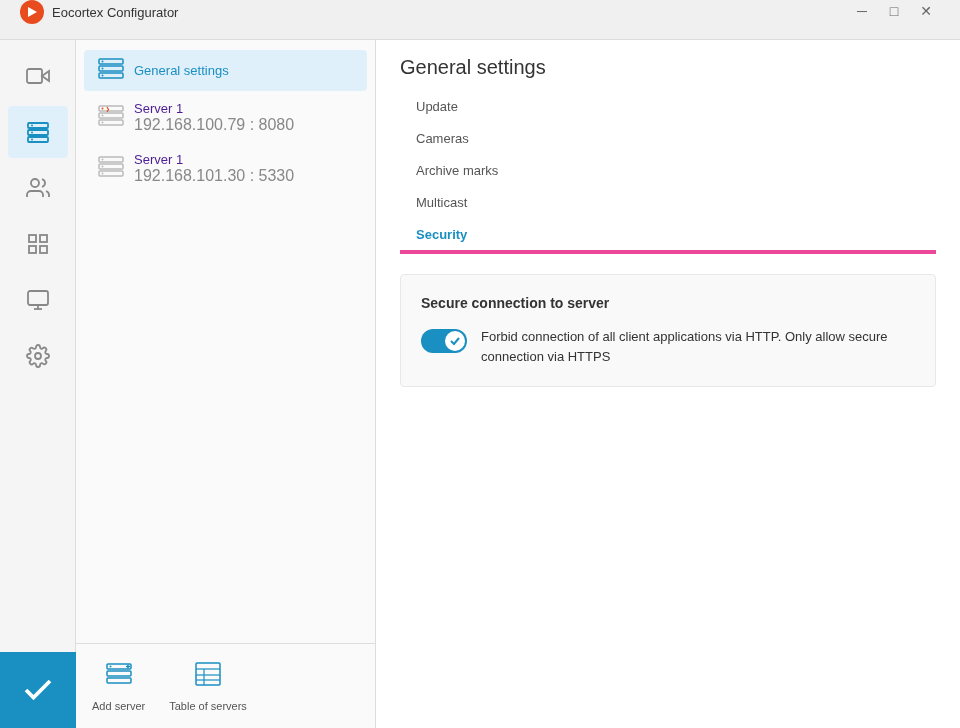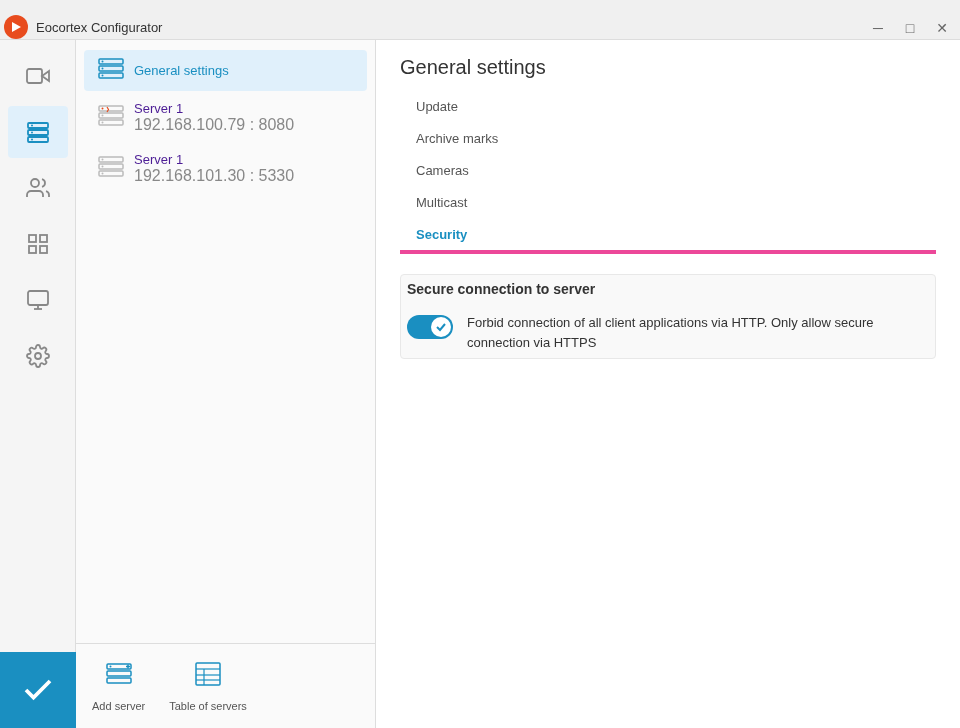--- a/index.html
+++ b/index.html
@@ -1,21 +1,21 @@
 <!DOCTYPE html>
 <html><head>
   <meta charset="utf-8">
   <style>
     * { box-sizing: border-box; margin: 0; padding: 0; }
     body { font-family: 'Segoe UI', Arial, sans-serif; font-size: 13px; background: #fff; width: 960px; height: 728px; overflow: hidden; }
 
     
     .titlebar {
-      display: flex; align-items: flex-end; justify-content: space-between;
-      background: #f0f0f0; height: 40px; padding: 0 4px;
+      display: flex; align-items: flex-start; justify-content: space-between;
+      background: #f0f0f0; height: 40px; padding: 0 20px;
       border-bottom: 1px solid #ddd; user-select: none;
     }
     .titlebar-left { display: flex; align-items: center; gap: 8px; }
     .titlebar-logo { width: 24px; height: 24px; background: #e84c1e; border-radius: 50%; display: flex; align-items: center; justify-content: center; color: white; font-weight: bold; font-size: 12px; }
     .titlebar-title { font-size: 13px; color: #333; }
     .titlebar-controls { display: flex; gap: 4px; }
     .titlebar-btn { width: 28px; height: 22px; background: none; border: none; cursor: pointer; display: flex; align-items: center; justify-content: center; color: #666; font-size: 14px; }
 
     
     .app-body { display: flex; height: calc(728px - 40px); }
@@ -272,29 +272,29 @@
         <span class="bottom-action-label">Table of servers</span>
       </div>
     </div>
   </div>
 
   <div class="right-panel">
     <div class="right-panel-header">
       <h1 class="page-title">General settings</h1>
       <div class="tabs">
         <div class="tab">Update</div>
+        <div class="tab">Cameras</div>
         <div class="tab">Archive marks</div>
-        <div class="tab">Cameras</div>
         <div class="tab">Multicast</div>
         <div class="tab active">Security</div>
       </div>
     </div>
 
     <div class="right-content">
-      <div style="background:#f9f9f9; border:1px solid #e8e8e8; border-radius:4px; padding:6px;">
+      <div style="background:#f9f9f9; border:1px solid #e8e8e8; border-radius:4px; padding:20px;">
         <div class="section-title">Secure connection to server</div>
         <div class="toggle-row">
           <div class="toggle-switch">
             <div class="toggle-track">
               <div class="toggle-thumb">
                 <svg viewBox="0 0 12 12" fill="none" stroke="#1a8fc1" stroke-width="2">
                   <polyline points="2,6 5,9 10,3"></polyline>
                 </svg>
               </div>
             </div>

